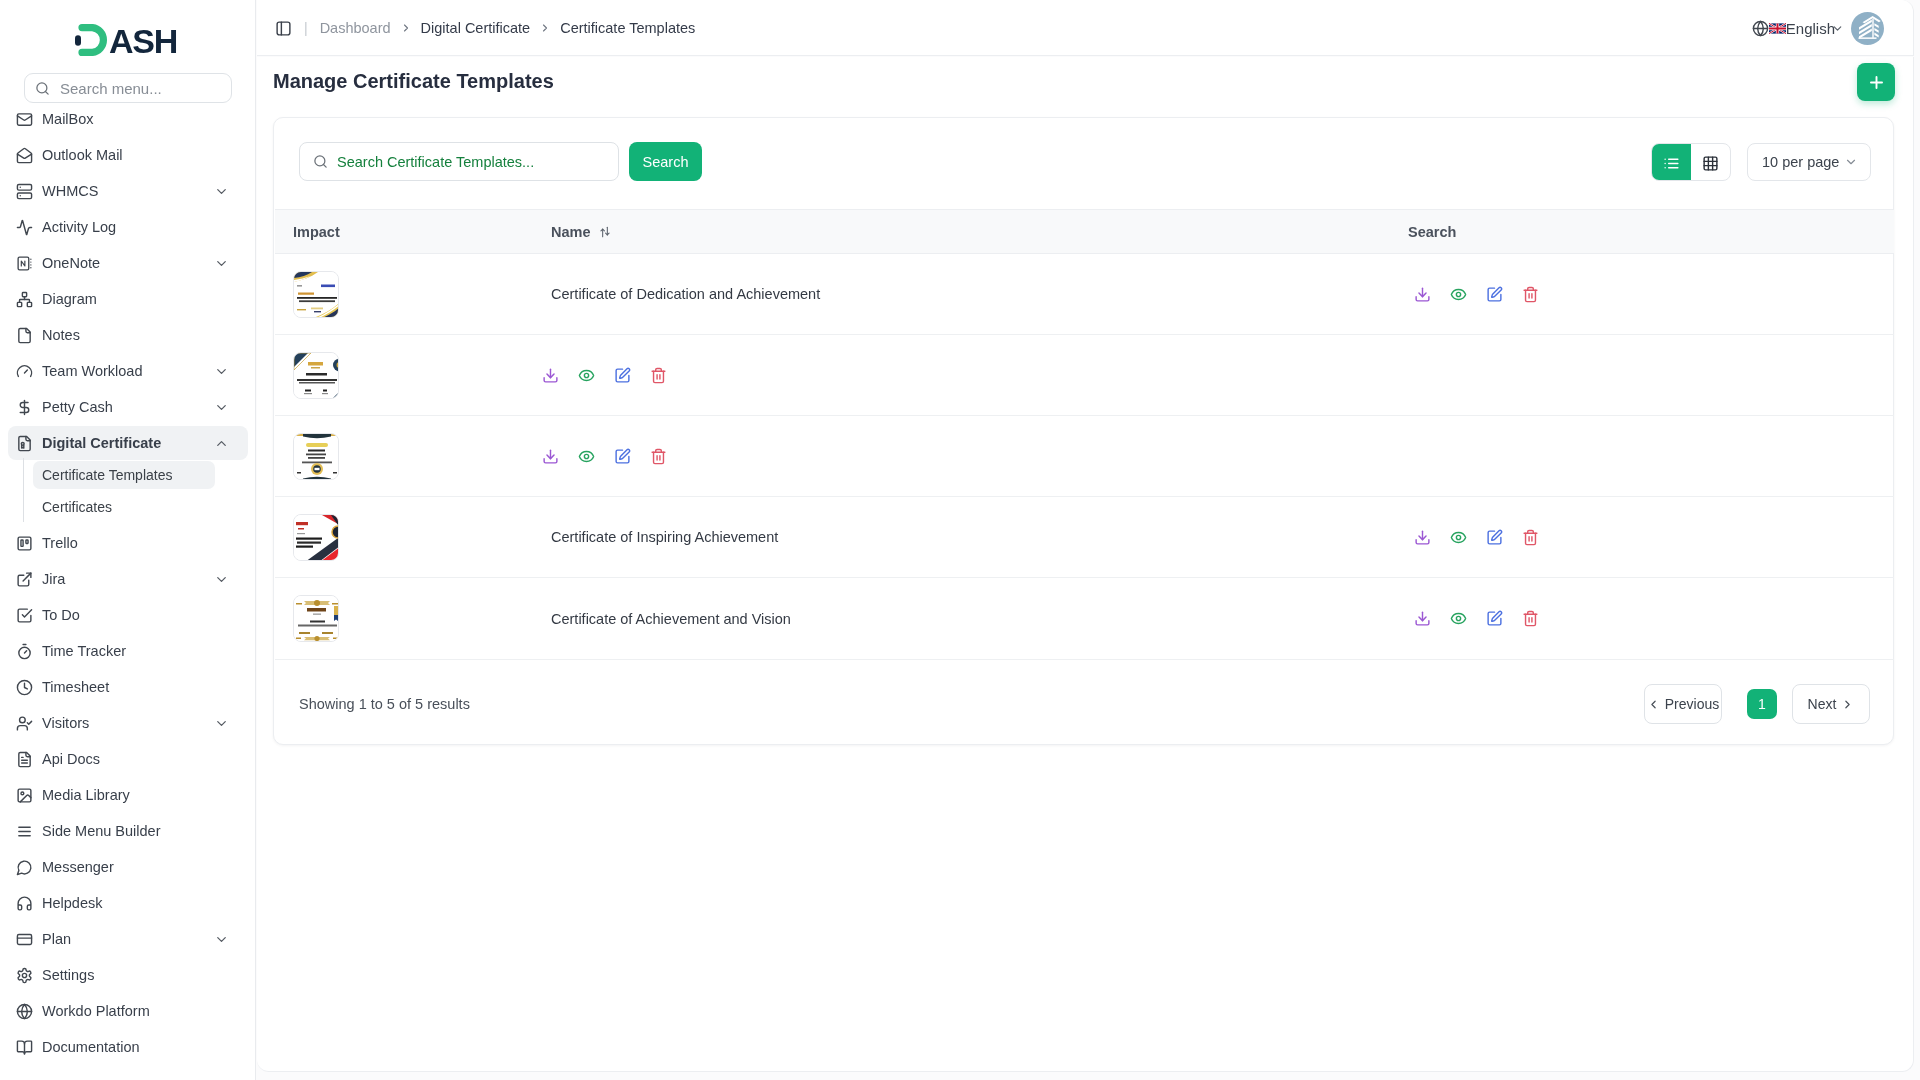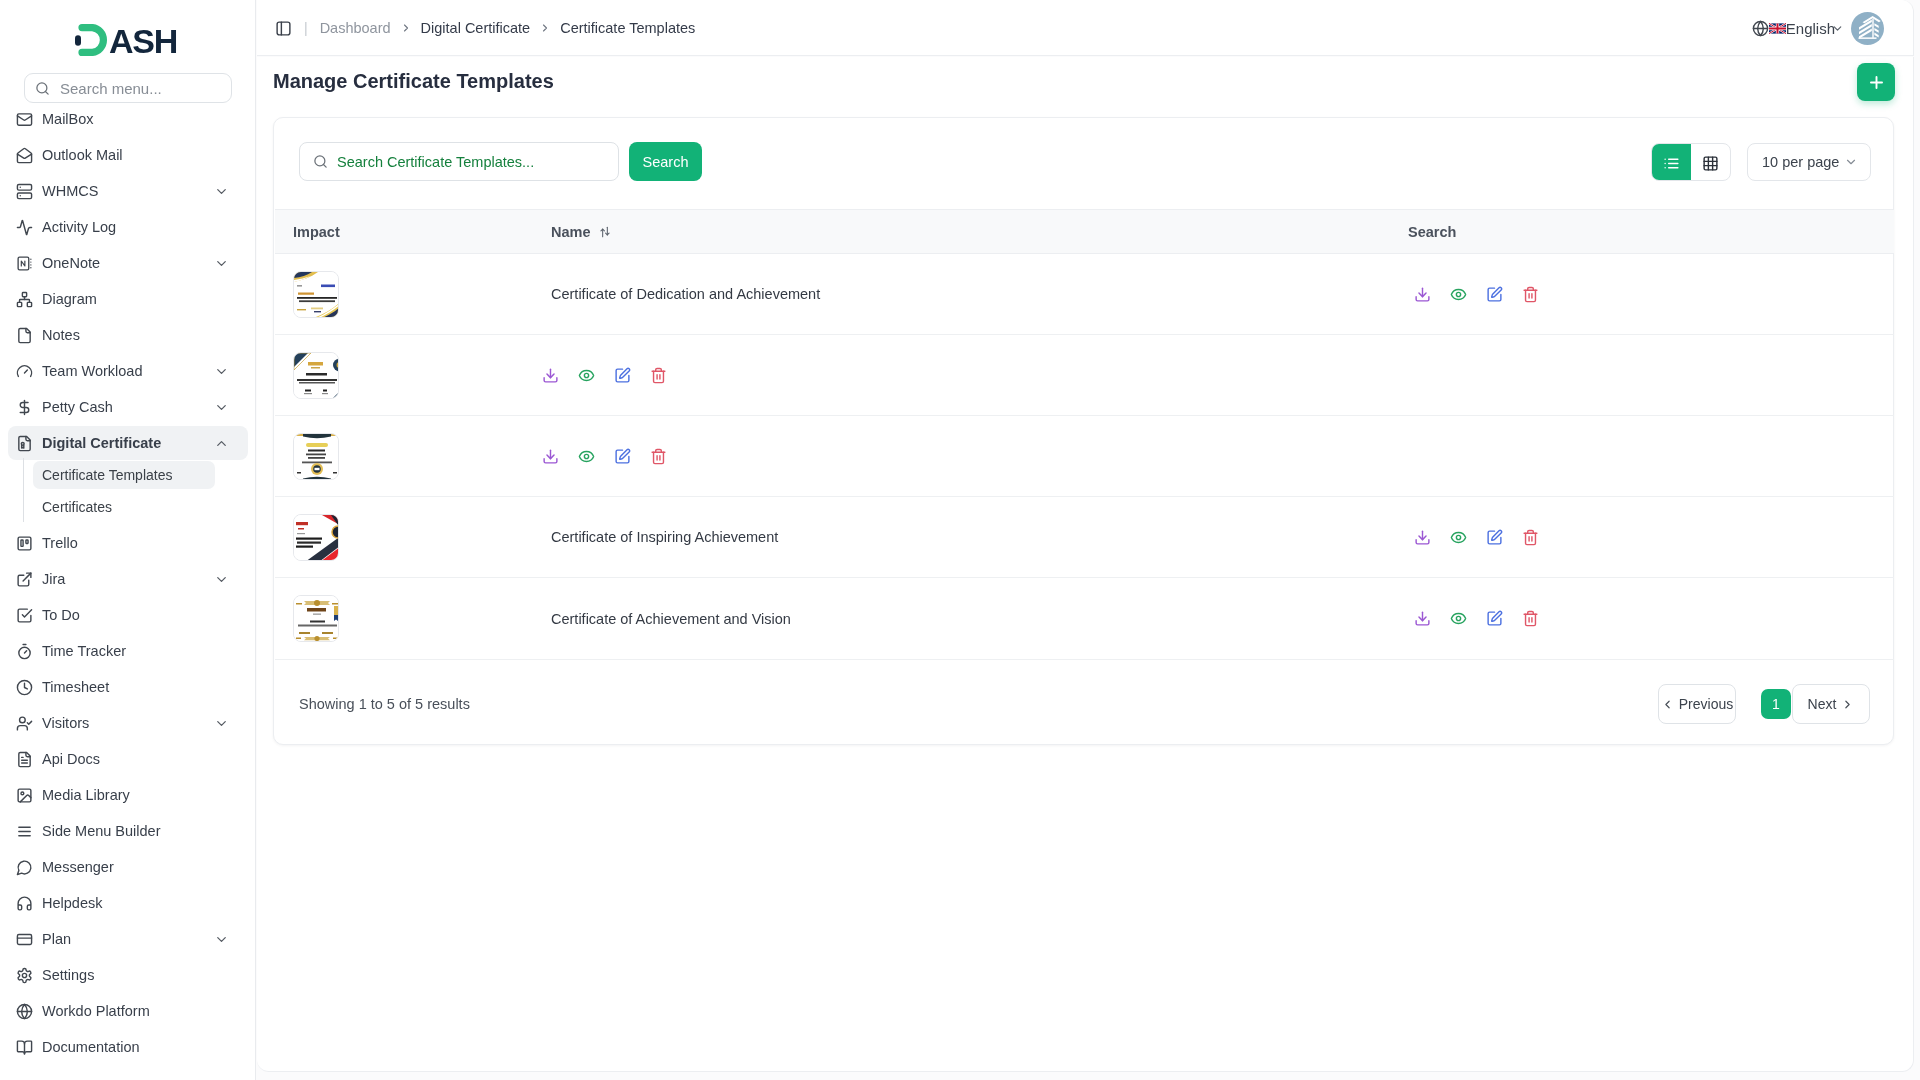--- a/index.html
+++ b/index.html
@@ -525,20 +525,20 @@
       </div>
     </div>
     <div style="position:absolute;left:1px;top:541px;width:1619px;height:1px;background:#eef0f2;"></div>
     <div class="cfoot">
       <span>Showing 1 to 5 of 5 results</span>
       <div style="margin-left:auto;display:flex;align-items:center;">
         <div class="pgbtn" style="width:78px;gap:5px;"><svg width="13" height="13" viewBox="0 0 24 24" fill="none" stroke="#495058" stroke-width="2.2" stroke-linecap="round" stroke-linejoin="round">
                 <path d="m15 18-6-6 6-6"></path>
               </svg>Previous</div>
         <div class="pg1" style="margin-left:25px;">1</div>
-        <div class="pgbtn" style="width:78px;margin-left:1px;gap:5px;">Next<svg width="13" height="13" viewBox="0 0 24 24" fill="none" stroke="#495058" stroke-width="2.2" stroke-linecap="round" stroke-linejoin="round">
+        <div class="pgbtn" style="width:78px;margin-left:15px;gap:5px;">Next<svg width="13" height="13" viewBox="0 0 24 24" fill="none" stroke="#495058" stroke-width="2.2" stroke-linecap="round" stroke-linejoin="round">
                 <path d="m9 18 6-6-6-6"></path>
               </svg></div>
       </div>
     </div>
   </div>
 </div>
 
 </div>
 </body></html>

